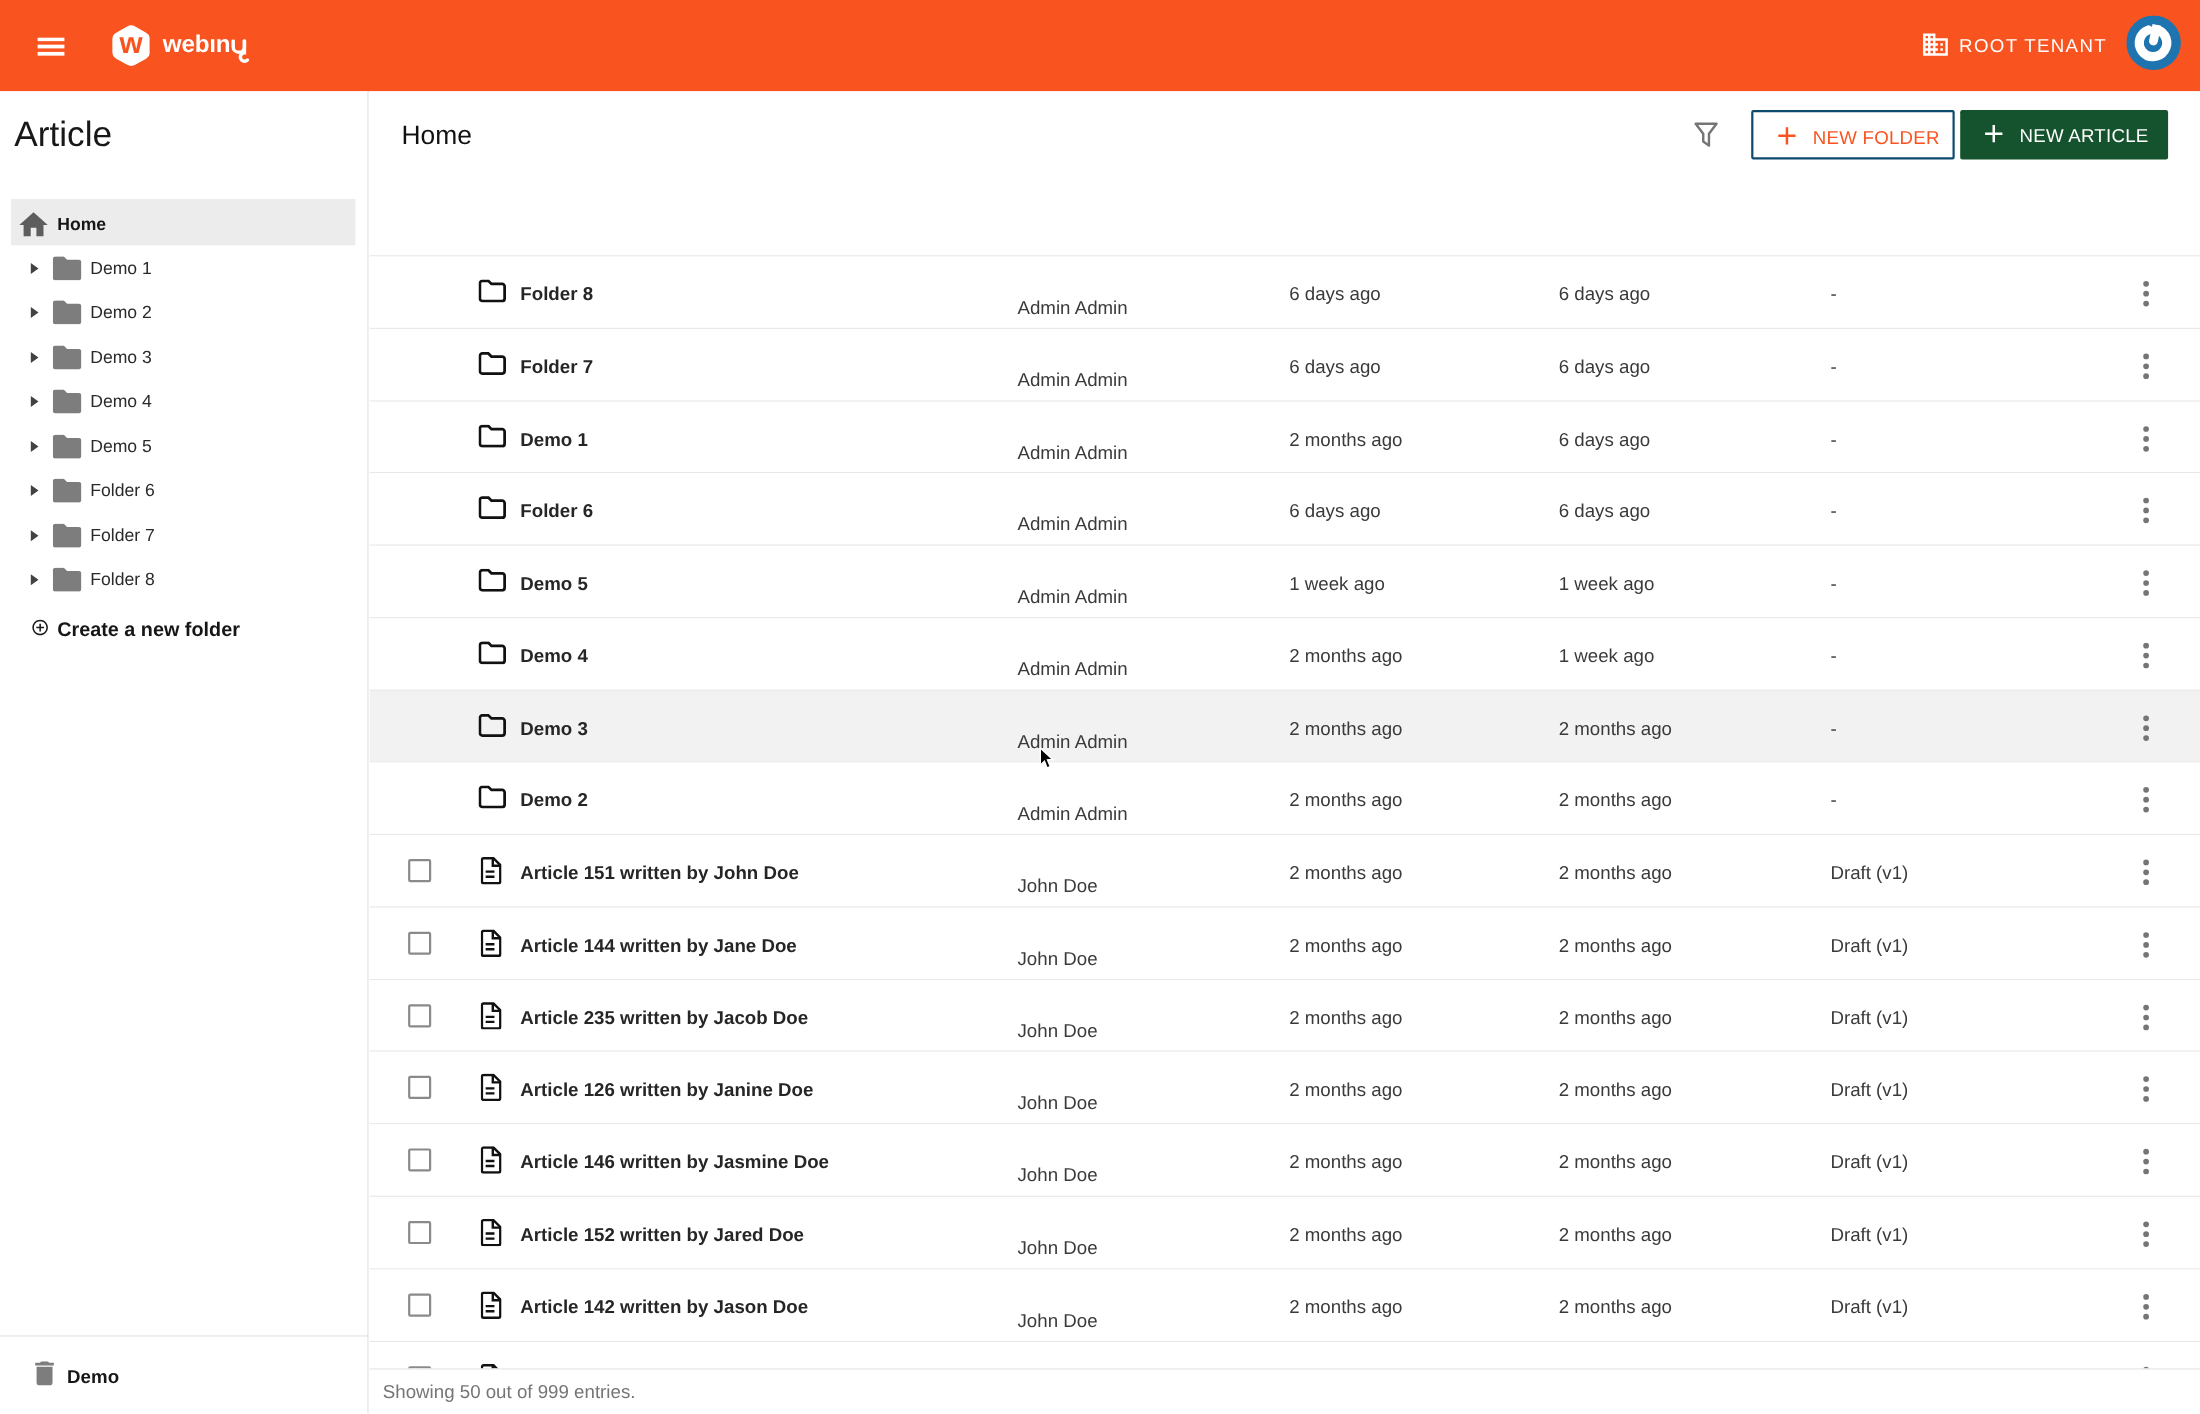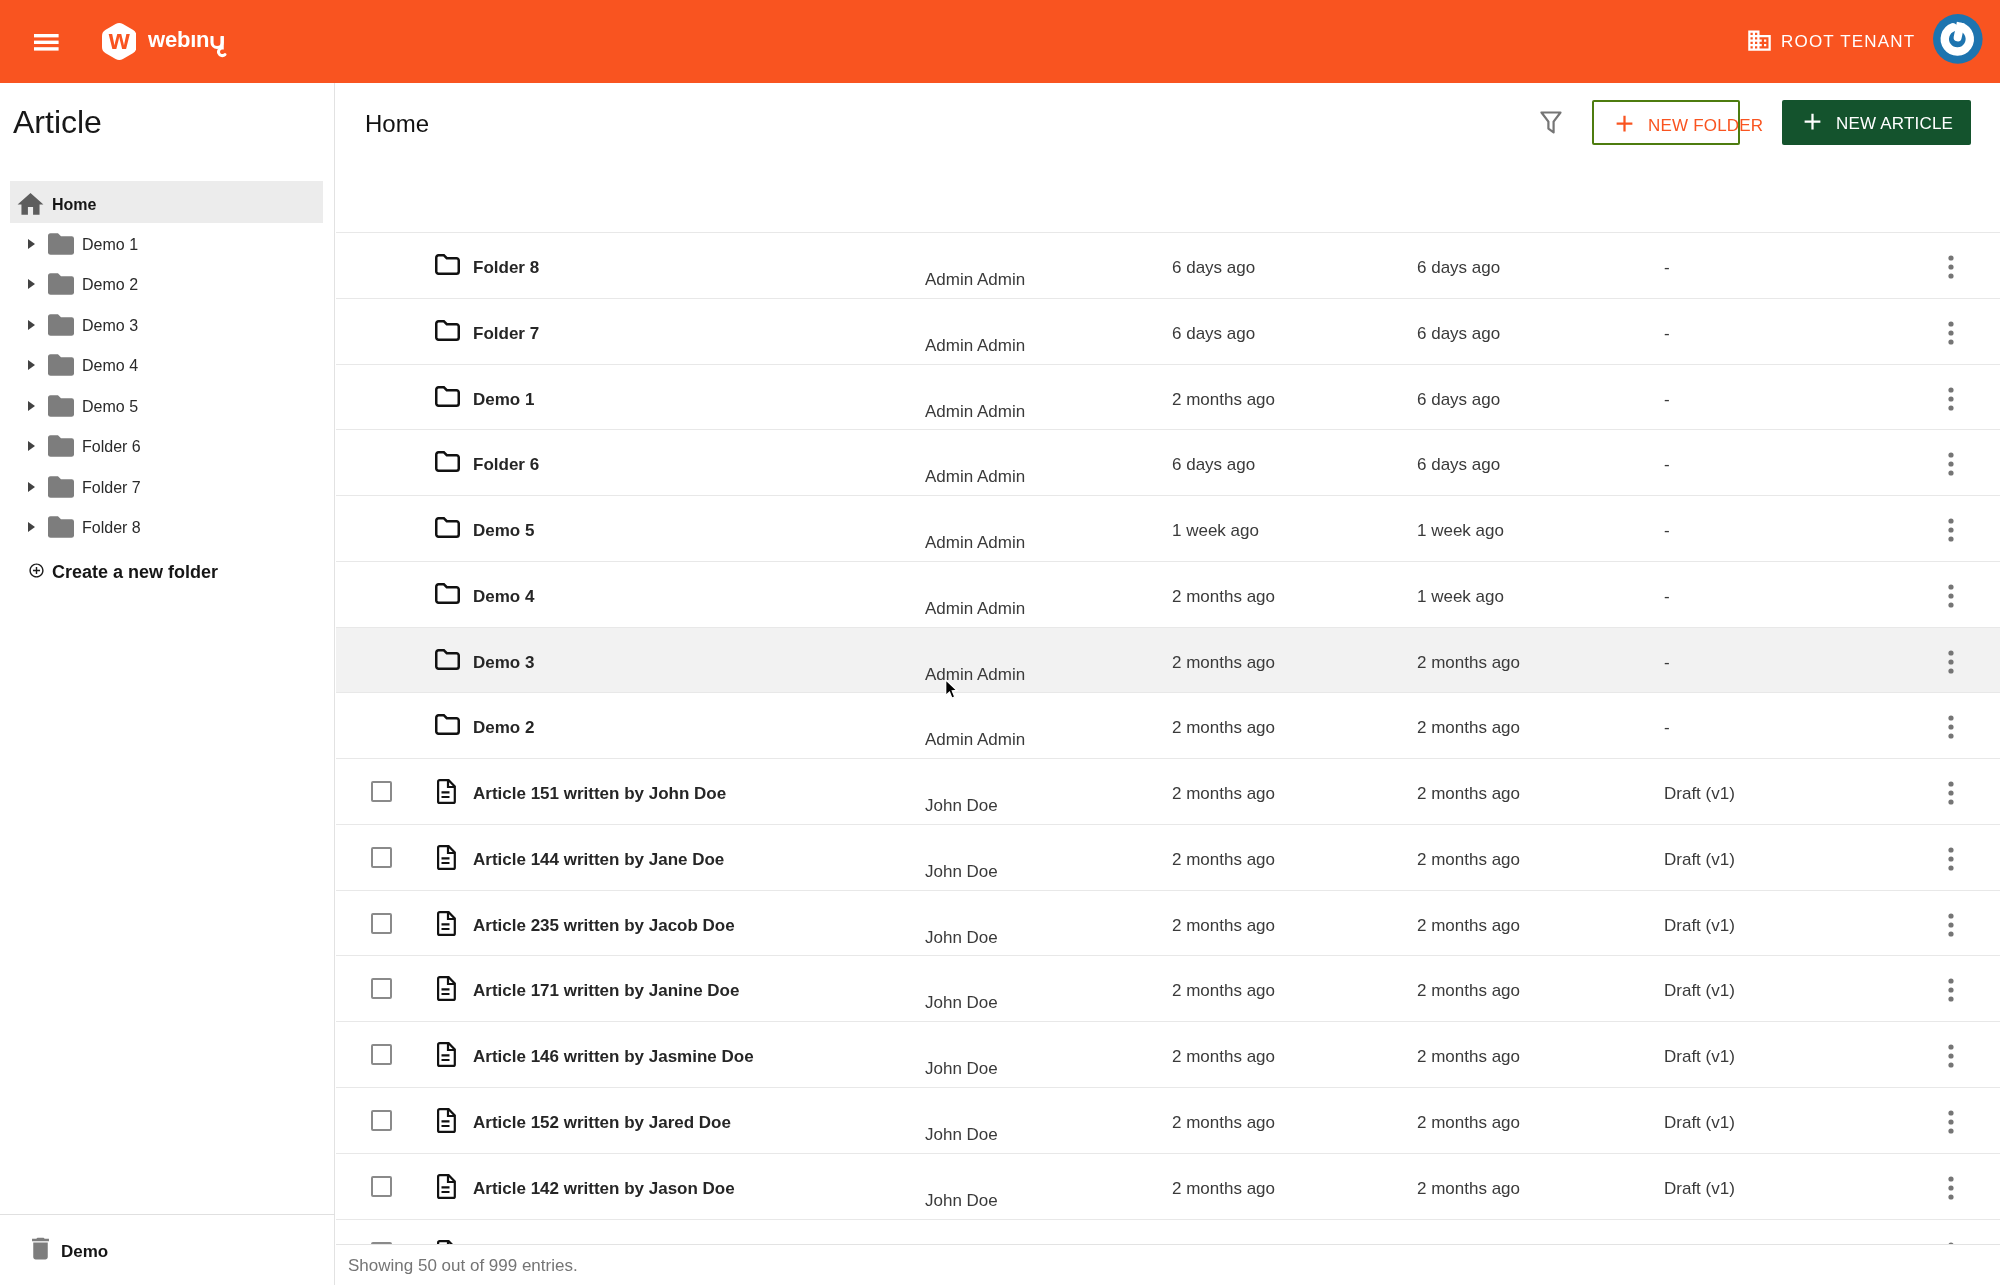--- a/index.html
+++ b/index.html
@@ -28,21 +28,21 @@
   #trash span { position:absolute; left:35px; top:9px; font-size:17px; font-weight:bold; color:#161616; white-space:nowrap; line-height:17px; }
 
   
   #main { position:absolute; left:336px; top:83px; width:1664px; height:1202px; background:#fff; }
   
   #head-home { position:absolute; left:29px; top:29px; font-size:24px; line-height:24px; color:#111; }
   #searchbox { position:absolute; left:794px; top:18px; width:387px; height:42px; border:1px solid #ccc; border-radius:2px; background:#fff; }
   #searchbox .ph { position:absolute; left:47px; top:13px; font-size:18px; letter-spacing:0.5px; color:#9e9e9e; line-height:18px; }
   #filter-ic { position:absolute; left:1204px; top:28px; }
   .btn { position:absolute; top:17px; height:45px; border-radius:2px; font-size:17px; letter-spacing:0.2px; }
-  #btn-folder { left:1256px; width:148px; border:2px solid #4d7c0f; background:#fff; color:#f95420; }
+  #btn-folder { left:1256px; width:185px; border:2px solid #0c4a6e; background:#fff; color:#f95420; }
   #btn-article { left:1446px; width:189px; background:#14532d; color:#fff; }
   .btn .plus { position:absolute; left:17px; top:8px; width:27px; height:27px; }
   .btn .lbl { position:absolute; left:54px; top:15px; line-height:17px; white-space:nowrap; }
 
   
   .hrow { position:absolute; left:0; top:79px; width:1664px; height:70px; }
   .hlbl { position:absolute; top:30px; font-size:17px; font-weight:bold; color:#242424; line-height:17px; }
   .checkbox { position:absolute; width:21px; height:21px; border:2px solid #8a8a8a; border-radius:2px; background:#fff; }
   .row { position:absolute; left:0; width:1664px; height:65.77px; border-top:1px solid #e8e8e8; }
   .row.hov { background:#f2f2f2; }
@@ -372,21 +372,21 @@
           <circle cx="3" cy="21" r="2.6"></circle>
         </svg>
       </div>
       <div class="row" style="top:872.4699999999999px">
         <div class="checkbox"></div>
         <svg class="dic" width="19" height="25" viewBox="0 0 19 25">
           <path d="M2.6 1.2 H11.6 L17.8 7.4 V22.4 A1.5 1.5 0 0 1 16.3 23.9 H2.6 A1.5 1.5 0 0 1 1.1 22.4 V2.7 A1.5 1.5 0 0 1 2.6 1.2 Z" fill="none" stroke="#111" stroke-width="2.2"></path>
           <path d="M11 1.5 V8 H17.6" fill="none" stroke="#111" stroke-width="2.2"></path>
           <path d="M4.5 13.4 H12.5 M4.5 18 H12.5" stroke="#111" stroke-width="2.2"></path>
         </svg>
-        <div class="cell cname">Article 171 written by Janine Doe</div>
+        <div class="cell cname">Article 126 written by Janine Doe</div>
         <div class="cell cauthor">John Doe</div>
         <div class="cell ccreated">2 months ago</div>
         <div class="cell cmodified">2 months ago</div>
         <div class="cell cstatus">Draft (v1)</div>
         <svg class="dots" width="6" height="24" viewBox="0 0 6 24" fill="#757575">
           <circle cx="3" cy="3" r="2.6"></circle>
           <circle cx="3" cy="12" r="2.6"></circle>
           <circle cx="3" cy="21" r="2.6"></circle>
         </svg>
       </div>

